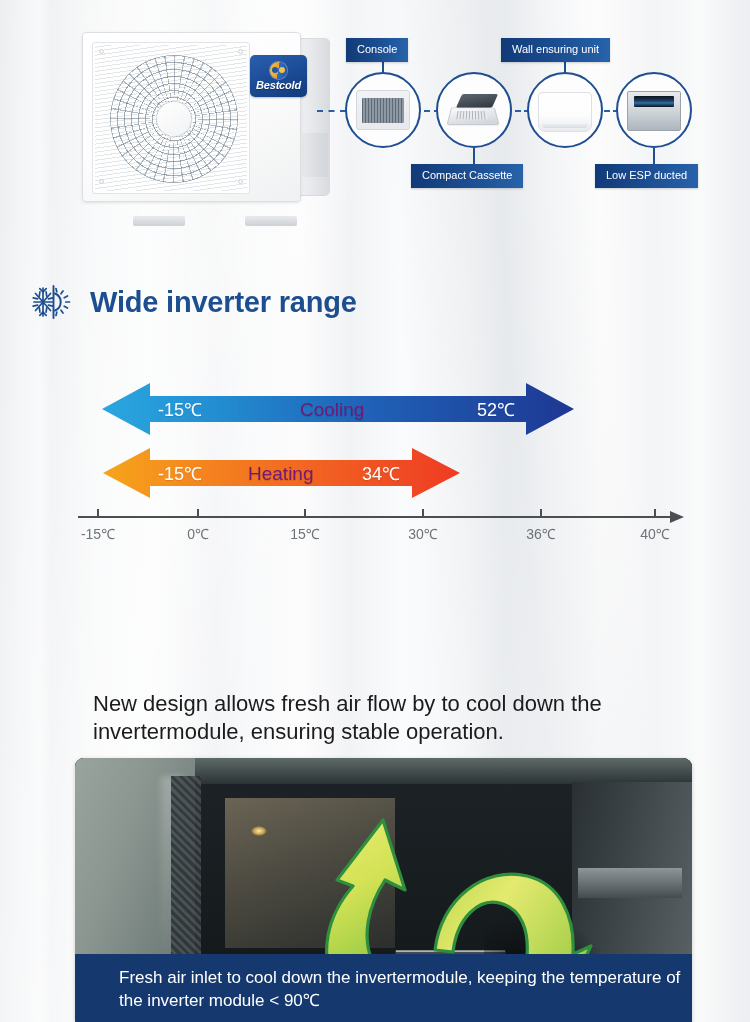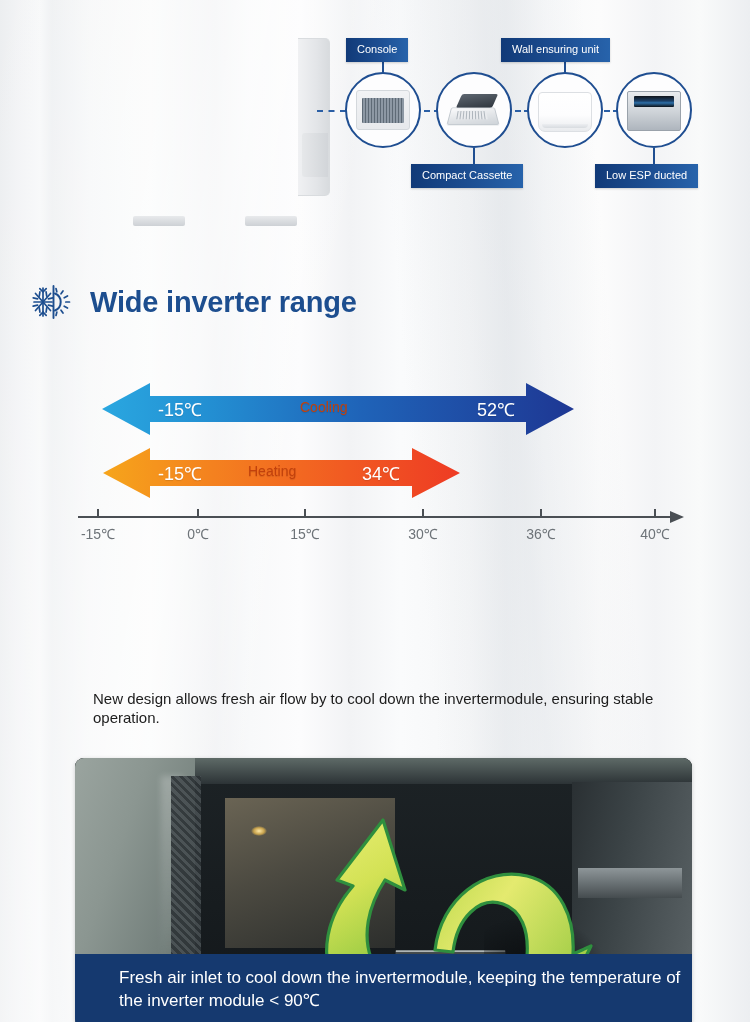--- a/index.html
+++ b/index.html
@@ -274,41 +274,41 @@
   .temp-label {
     position: absolute;
     color: #ffffff;
     font-size: 18px;
     line-height: 1;
     white-space: nowrap;
     text-shadow: 0 1px 1px rgba(0,0,0,.12);
   }
   .temp-mid {
     position: absolute;
-    color: #c2410c;
-    font-size: 14px;
+    color: #701a75;
+    font-size: 19px;
     line-height: 1;
     white-space: nowrap;
     text-shadow: 0 1px 1px rgba(0,0,0,.12);
   }
   .axis-tick-label {
     position: absolute;
     font-size: 14px;
     color: #6d7378;
     line-height: 1;
     white-space: nowrap;
     transform: translateX(-50%);
   }
 
   
   .ebox-wrap { position: absolute; left: 0; top: 628px; width: 750px; height: 394px; }
   .ebox-body {
     position: absolute;
     left: 93px; top: 62px; width: 580px;
-    font-size: 15px;
+    font-size: 22px;
     line-height: 1.26;
     color: #1c1c1c;
   }
   .photo {
     position: absolute;
     left: 75px; top: 130px;
     width: 617px; height: 270px;
     border-radius: 9px;
     overflow: hidden;
     box-shadow: 0 1px 4px rgba(0,0,0,.18);
@@ -389,20 +389,34 @@
 
 <div class="page"></div>
 
 <div class="content">
 
   <section class="lineup">
 
     <div class="outdoor">
       <div class="od-side">
         <div class="od-side-vent"></div>
+      </div>
+      <div class="od-body">
+        <div class="od-grille-frame">
+          <div class="od-fan"></div>
+        </div>
+        <div class="od-screw" style="left:16px;  top:16px;"></div>
+        <div class="od-screw" style="left:155px; top:16px;"></div>
+        <div class="od-screw" style="left:16px;  top:146px;"></div>
+        <div class="od-screw" style="left:155px; top:146px;"></div>
+
+        <div class="od-logo">
+          <span class="od-logo-mark"></span>
+          <span class="od-logo-text">Bestcold</span>
+        </div>
       </div>
       <div class="od-base">
         <div class="od-foot" style="left:48px;"></div>
         <div class="od-foot" style="left:160px;"></div>
       </div>
     </div>
 
     <div class="dash" style="left:317px; top:110px; width:29px;"></div>
     <div class="dash" style="left:424px; top:110px; width:26px;"></div>
     <div class="dash" style="left:515px; top:110px; width:24px;"></div>

